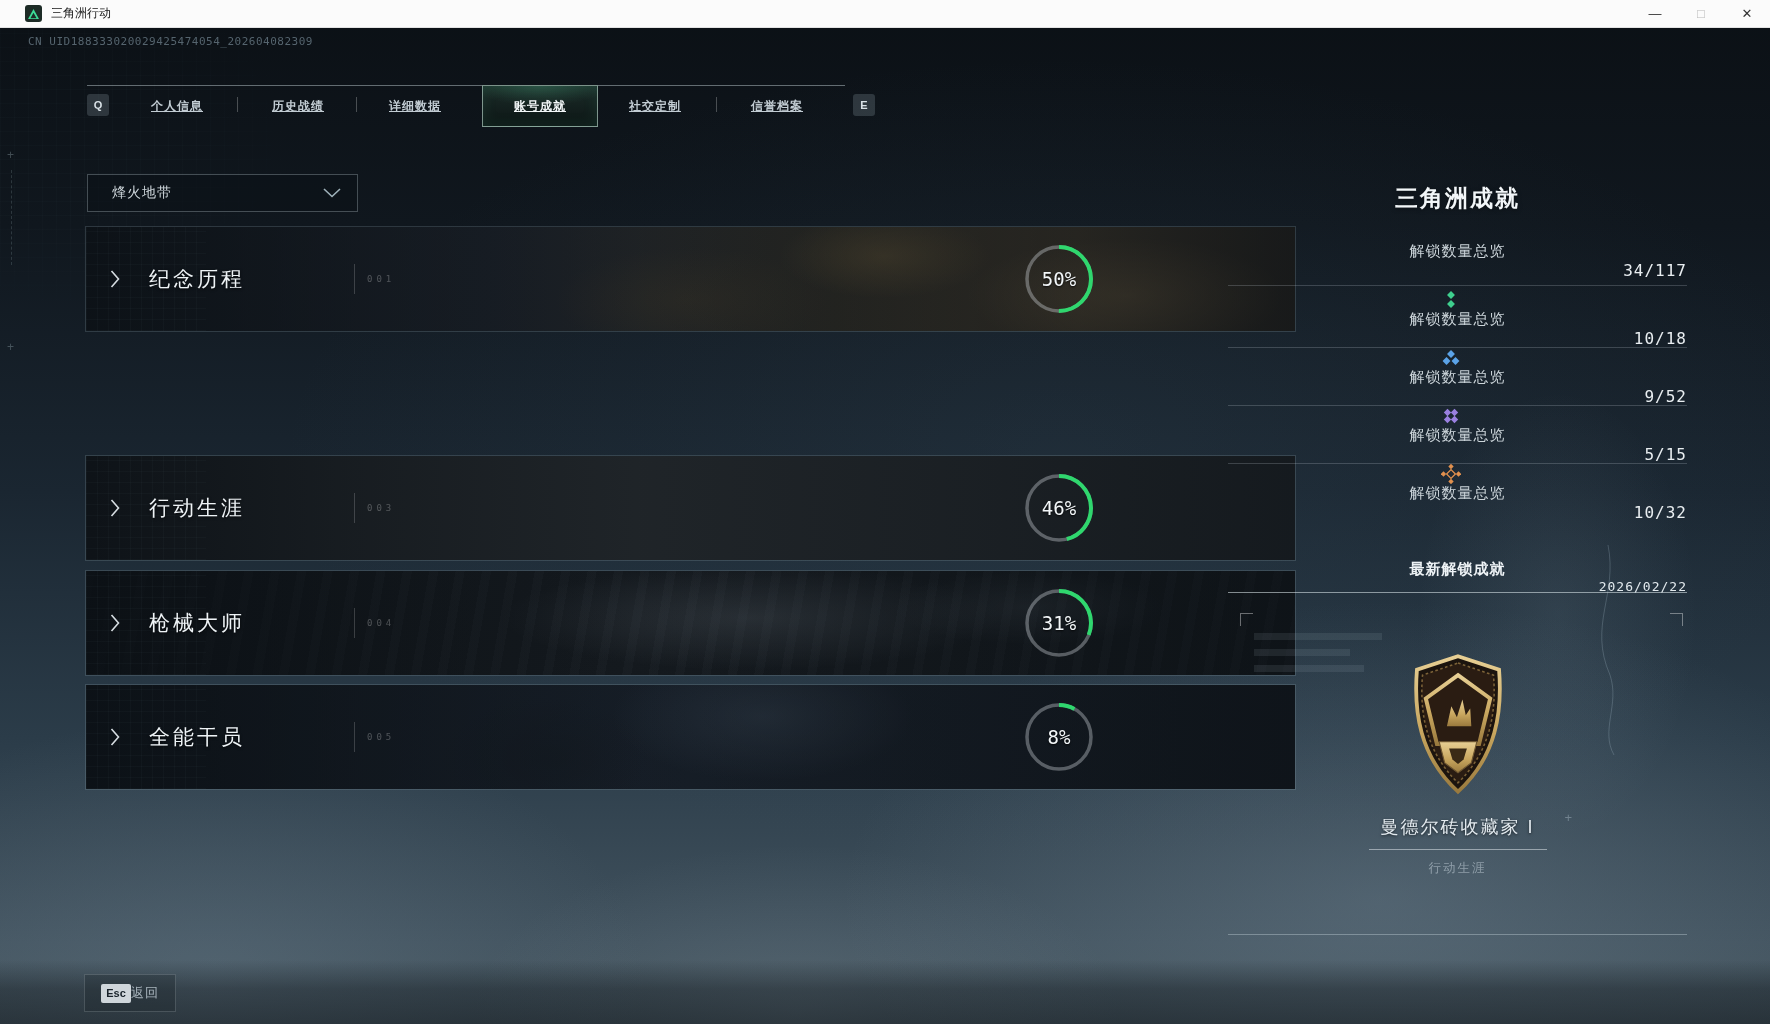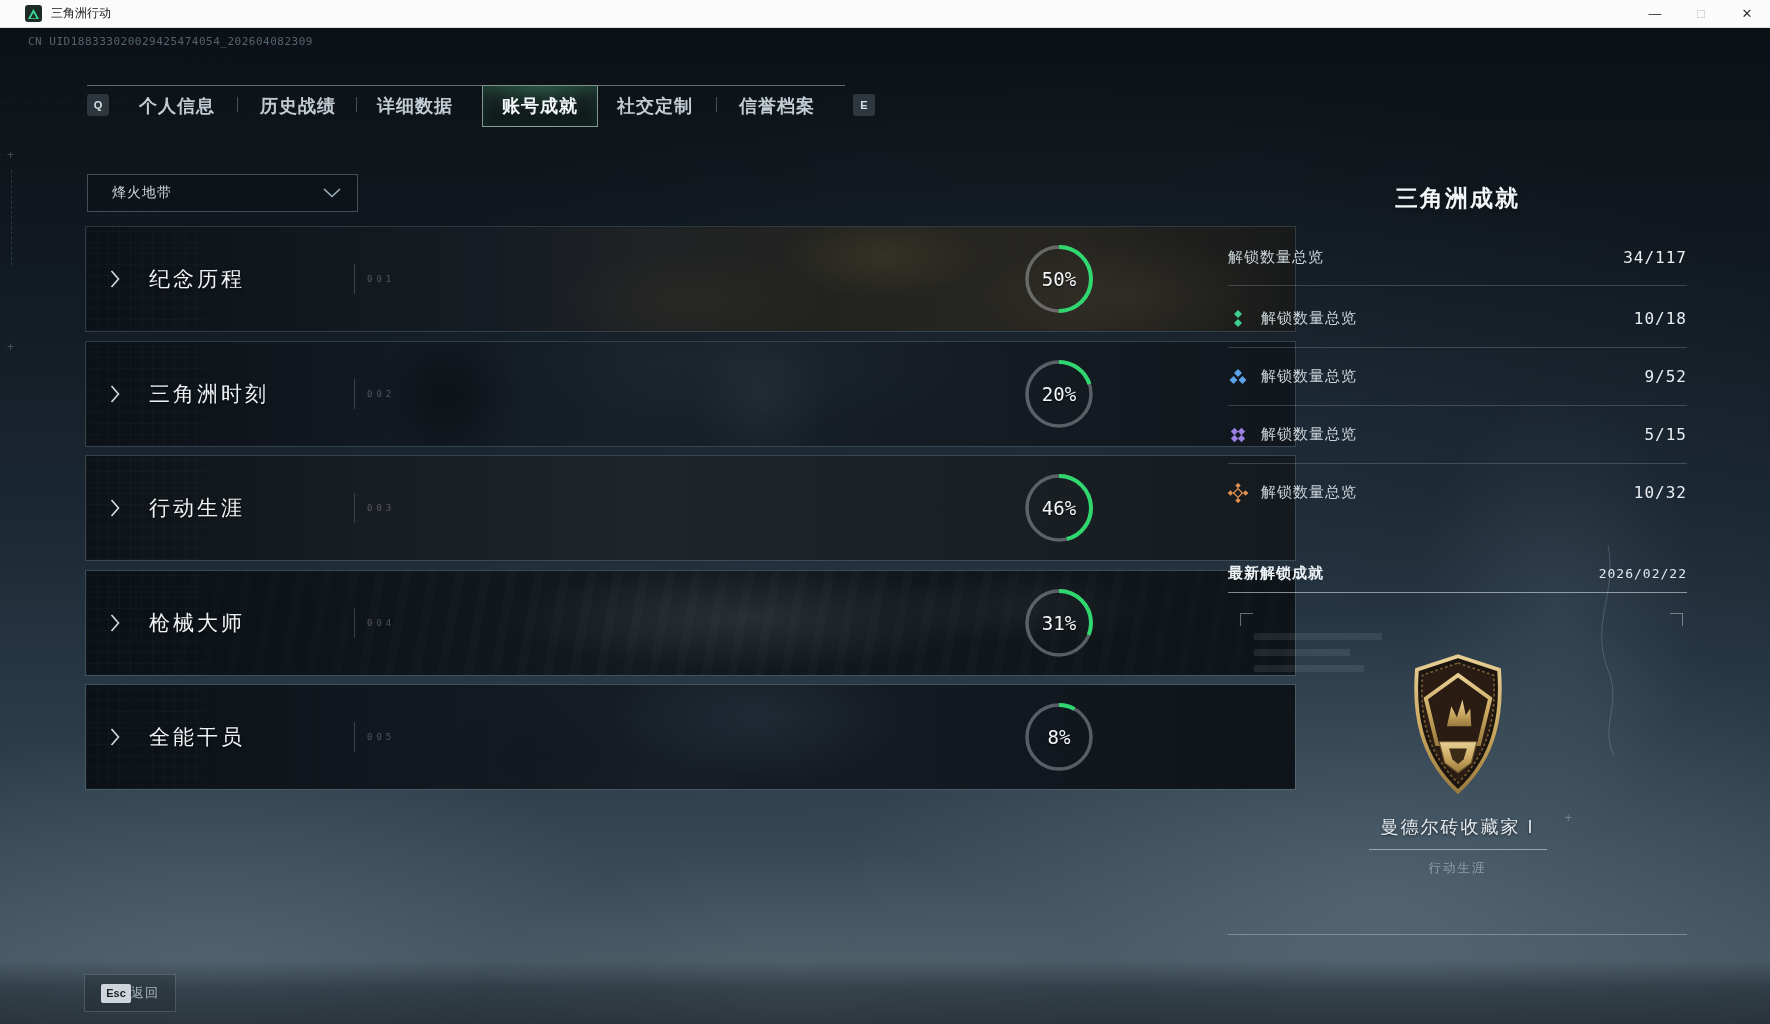--- a/index.html
+++ b/index.html
@@ -35,22 +35,22 @@
   
   .tabline { position:absolute; top:85px; height:1px; background:rgba(205,220,225,0.45); }
   .tl-a { left:87px; width:395px; }
   .tl-b { left:598px; width:247px; }
   .key-hint { position:absolute; width:22px; height:22px; border-radius:3px;
     background:rgba(165,182,192,0.22); color:#d9e1e6; font-size:11px; font-weight:700;
     display:flex; align-items:center; justify-content:center; }
   .key-q { left:87px; top:94px; }
   .key-e { left:853px; top:94px; }
   .tab { position:absolute; top:85px; height:42px; width:112px; display:flex;
-    align-items:center; justify-content:center; font-size:18px; font-weight:700;
-    letter-spacing:1px; color:#c2ccd3; cursor:pointer; }
+    align-items:center; justify-content:center; font-size:12px; font-weight:700;
+    letter-spacing:1px; color:#c2ccd3; cursor:pointer;text-decoration:underline; }
   .tab.active { border:1px solid rgba(185,214,202,0.65); color:#f4f8f9;
     background:
       radial-gradient(90px 26px at 50% 0%, rgba(95,205,160,0.22), transparent 75%),
       linear-gradient(180deg, rgba(28,46,41,0.92), rgba(13,22,21,0.92));
     box-shadow:0 0 14px rgba(60,160,120,0.15) inset; }
   .tab-sep { position:absolute; top:97px; width:1px; height:15px; background:rgba(255,255,255,0.25); }
 
   
   .dropdown { position:absolute; left:87px; top:174px; width:271px; height:38px;
     border:1px solid rgba(200,215,222,0.30); background:rgba(10,16,21,0.50);
@@ -108,21 +108,21 @@
   .ring-track { fill:none; stroke:rgba(225,232,238,0.34); stroke-width:3.5; }
   .ring-arc { fill:none; stroke:#2fd76e; stroke-width:4; }
   .pct { position:absolute; inset:0; display:flex; align-items:center; justify-content:center;
     font-family:"DejaVu Sans Mono", monospace; font-size:19px; color:#f3f7f9;
     text-shadow:0 1px 2px rgba(0,0,0,0.8); }
 
   
   .sidebar { position:absolute; left:1228px; top:170px; width:459px; }
   .sb-title { position:absolute; top:13px; width:100%; text-align:center; font-size:23px;
     font-weight:700; letter-spacing:2px; color:#f2f6f8; text-shadow:0 1px 4px rgba(0,0,0,0.5); }
-  .sb-row { position:absolute; width:100%; display:flex; align-items:center; }
+  .sb-row { position:absolute; width:100%; display:flex; align-items:center;flex-direction:column; }
   .sb-summary { top:72px; height:30px; }
   .sb-label { font-size:15px; color:#ccd5da; letter-spacing:1px; }
   .sb-value { margin-left:auto; font-family:"DejaVu Sans Mono", monospace; font-size:16px;
     letter-spacing:1px; color:#e9eef1; }
   .sb-div { position:absolute; width:100%; height:1px; background:rgba(220,232,238,0.20); }
   .sb-group { height:57px; }
   .g-icon { width:20px; height:20px; margin-right:13px; flex:none; }
   .sb-latest-label { font-size:15px; font-weight:700; color:#eef3f6; letter-spacing:1px; }
   .sb-date { margin-left:auto; font-family:"DejaVu Sans Mono", monospace; font-size:13px;
     letter-spacing:1px; color:#e2e9ed; }
@@ -232,38 +232,20 @@
     <div class="row-index">001</div>
     <div class="row-progress">
       <svg viewBox="0 0 70 70">
           <circle class="ring-track" cx="35" cy="35" r="32"></circle>
           <circle class="ring-arc" cx="35" cy="35" r="32" transform="rotate(-90 35 35)" stroke-dasharray="100.53 201.06"></circle>
         </svg>
       <div class="pct">50%</div>
     </div>
   </div>
 
-  <div class="cat-row" style="top:341px;">
-    <div class="row-bg bg2"></div>
-    <div class="row-overlay"></div>
-    <div class="row-grid"></div>
-    <svg class="row-chevron" width="10" height="18" viewBox="0 0 10 18">
-        <path d="M1.5 1 L8.5 9 L1.5 17" fill="none" stroke="#d6dde2" stroke-width="1.6"></path>
-      </svg>
-    <div class="row-label">三角洲时刻</div>
-    <div class="row-div"></div>
-    <div class="row-index">002</div>
-    <div class="row-progress">
-      <svg viewBox="0 0 70 70">
-          <circle class="ring-track" cx="35" cy="35" r="32"></circle>
-          <circle class="ring-arc" cx="35" cy="35" r="32" transform="rotate(-90 35 35)" stroke-dasharray="40.21 201.06"></circle>
-        </svg>
-      <div class="pct">20%</div>
-    </div>
-  </div>
 
   <div class="cat-row" style="top:455px;">
     <div class="row-bg bg3"></div>
     <div class="row-overlay"></div>
     <div class="row-grid"></div>
     <svg class="row-chevron" width="10" height="18" viewBox="0 0 10 18">
         <path d="M1.5 1 L8.5 9 L1.5 17" fill="none" stroke="#d6dde2" stroke-width="1.6"></path>
       </svg>
     <div class="row-label">行动生涯</div>
     <div class="row-div"></div>

